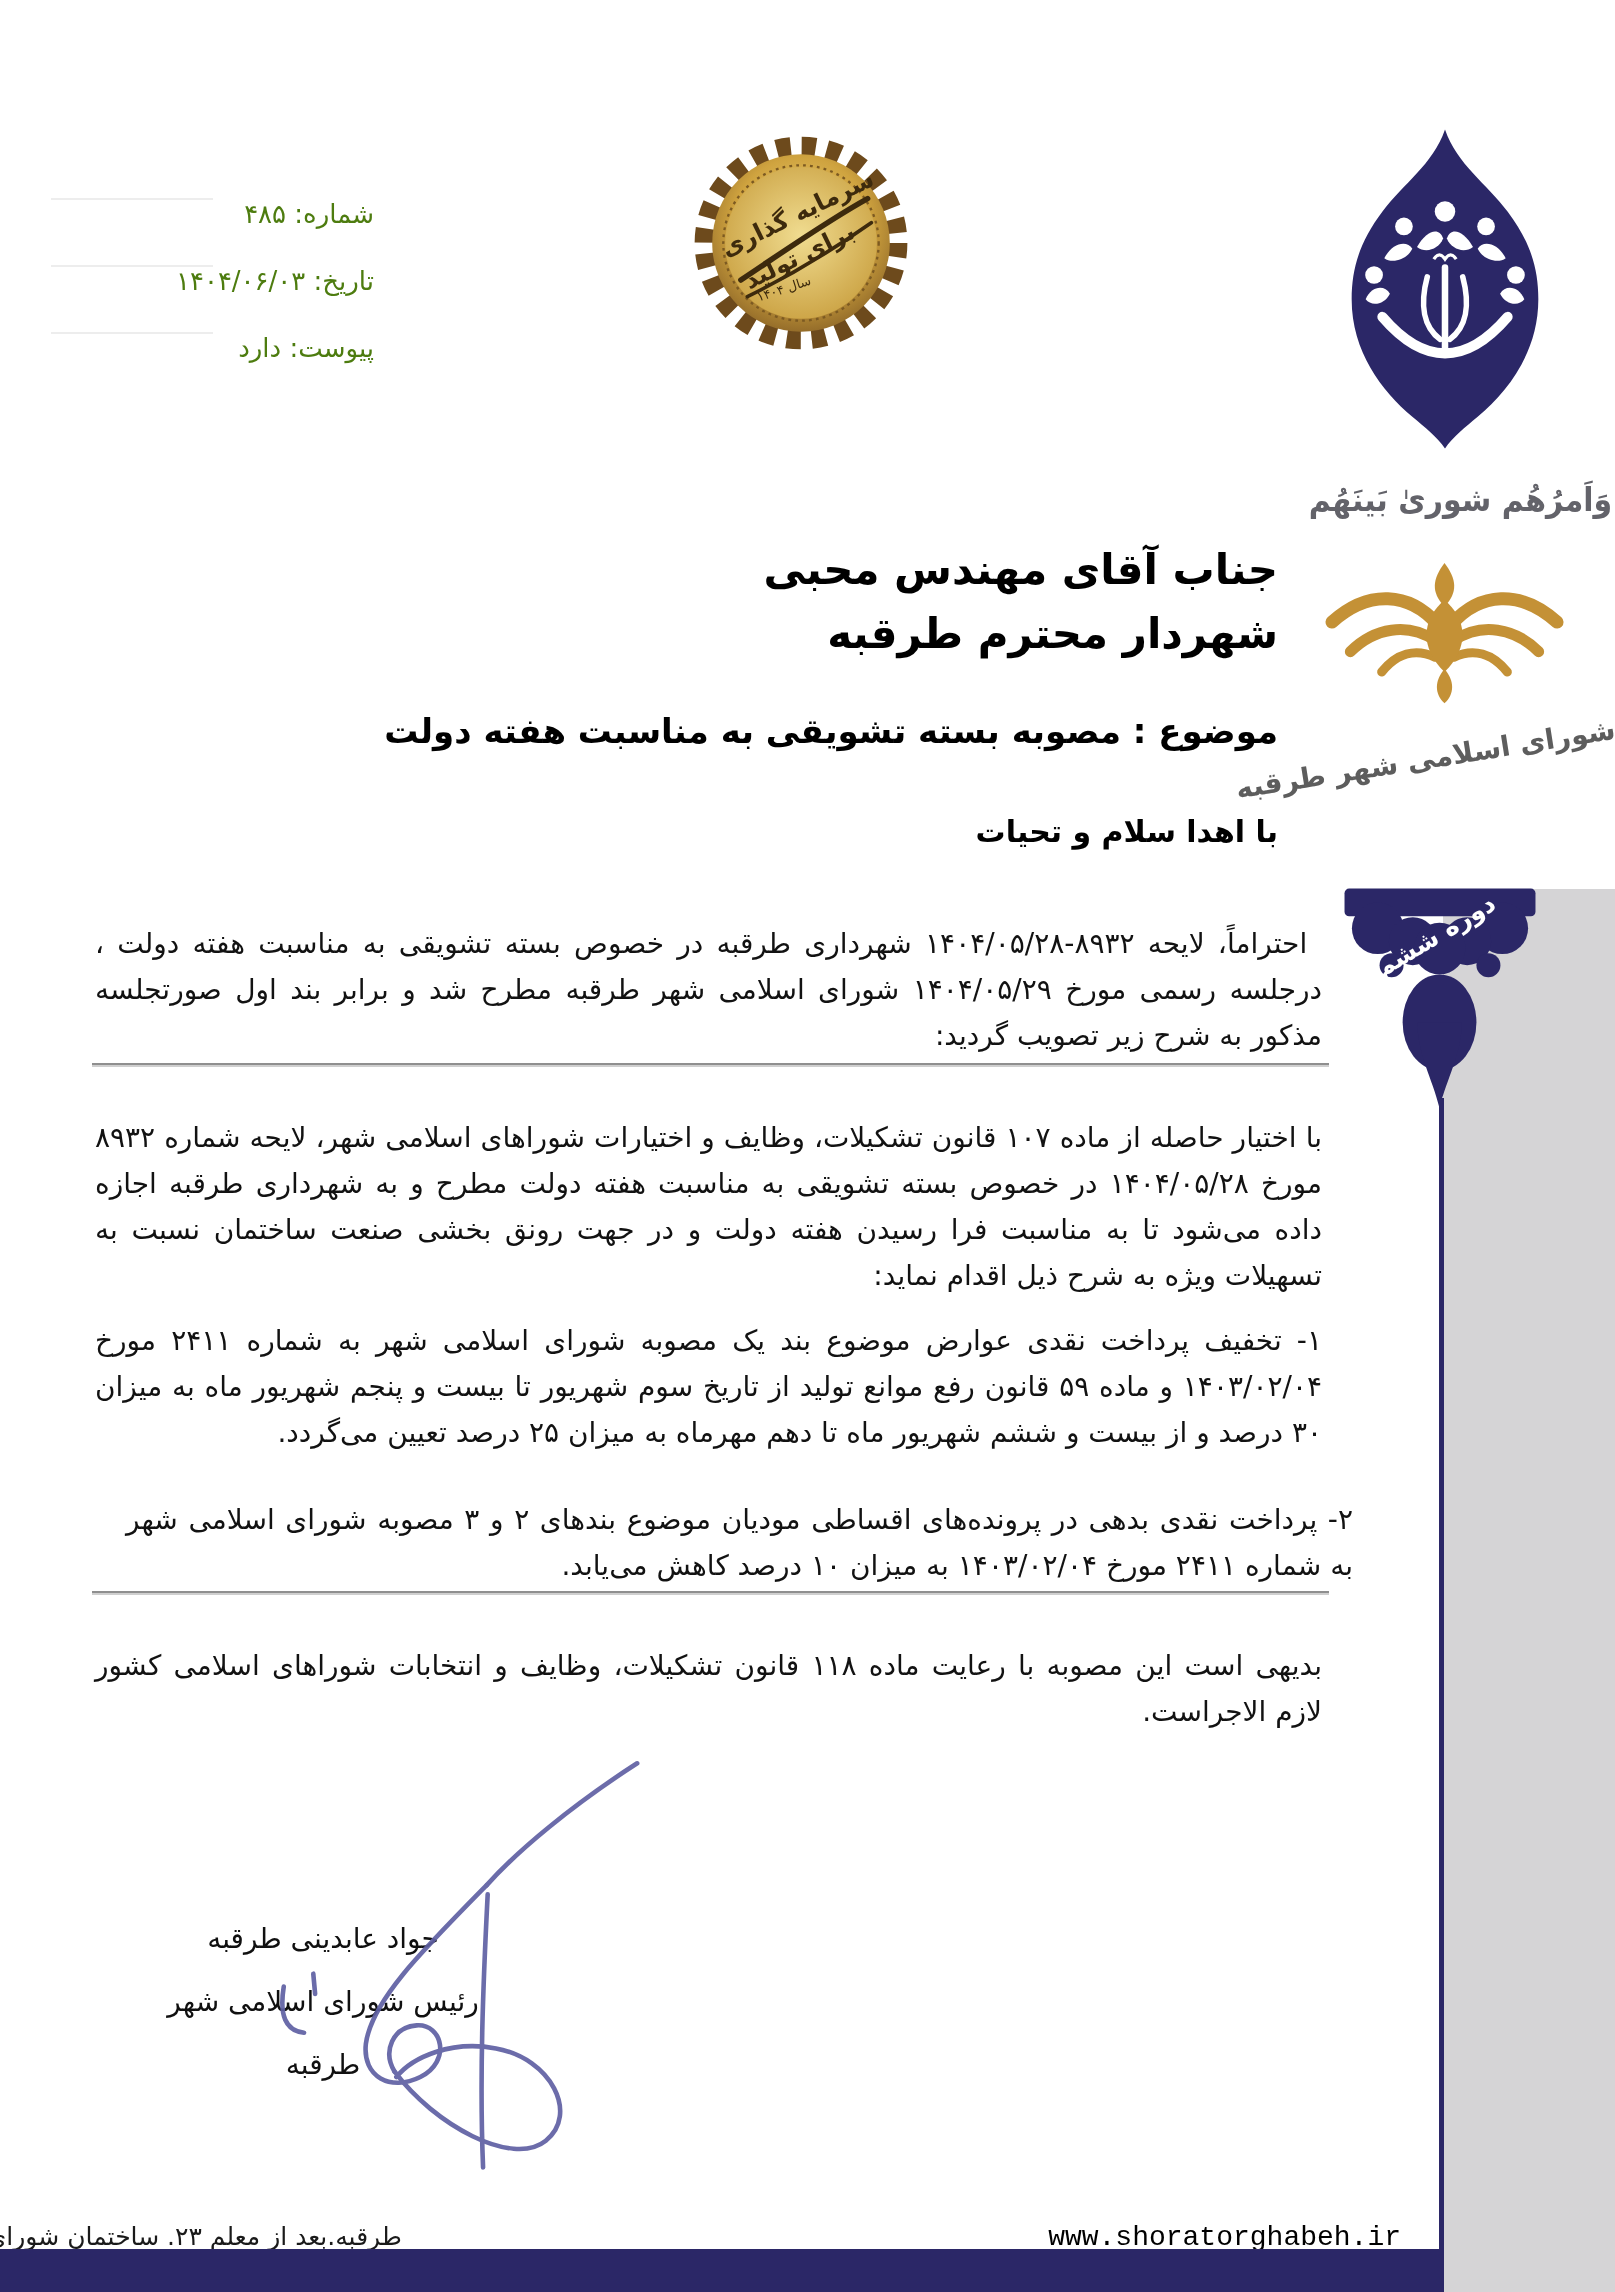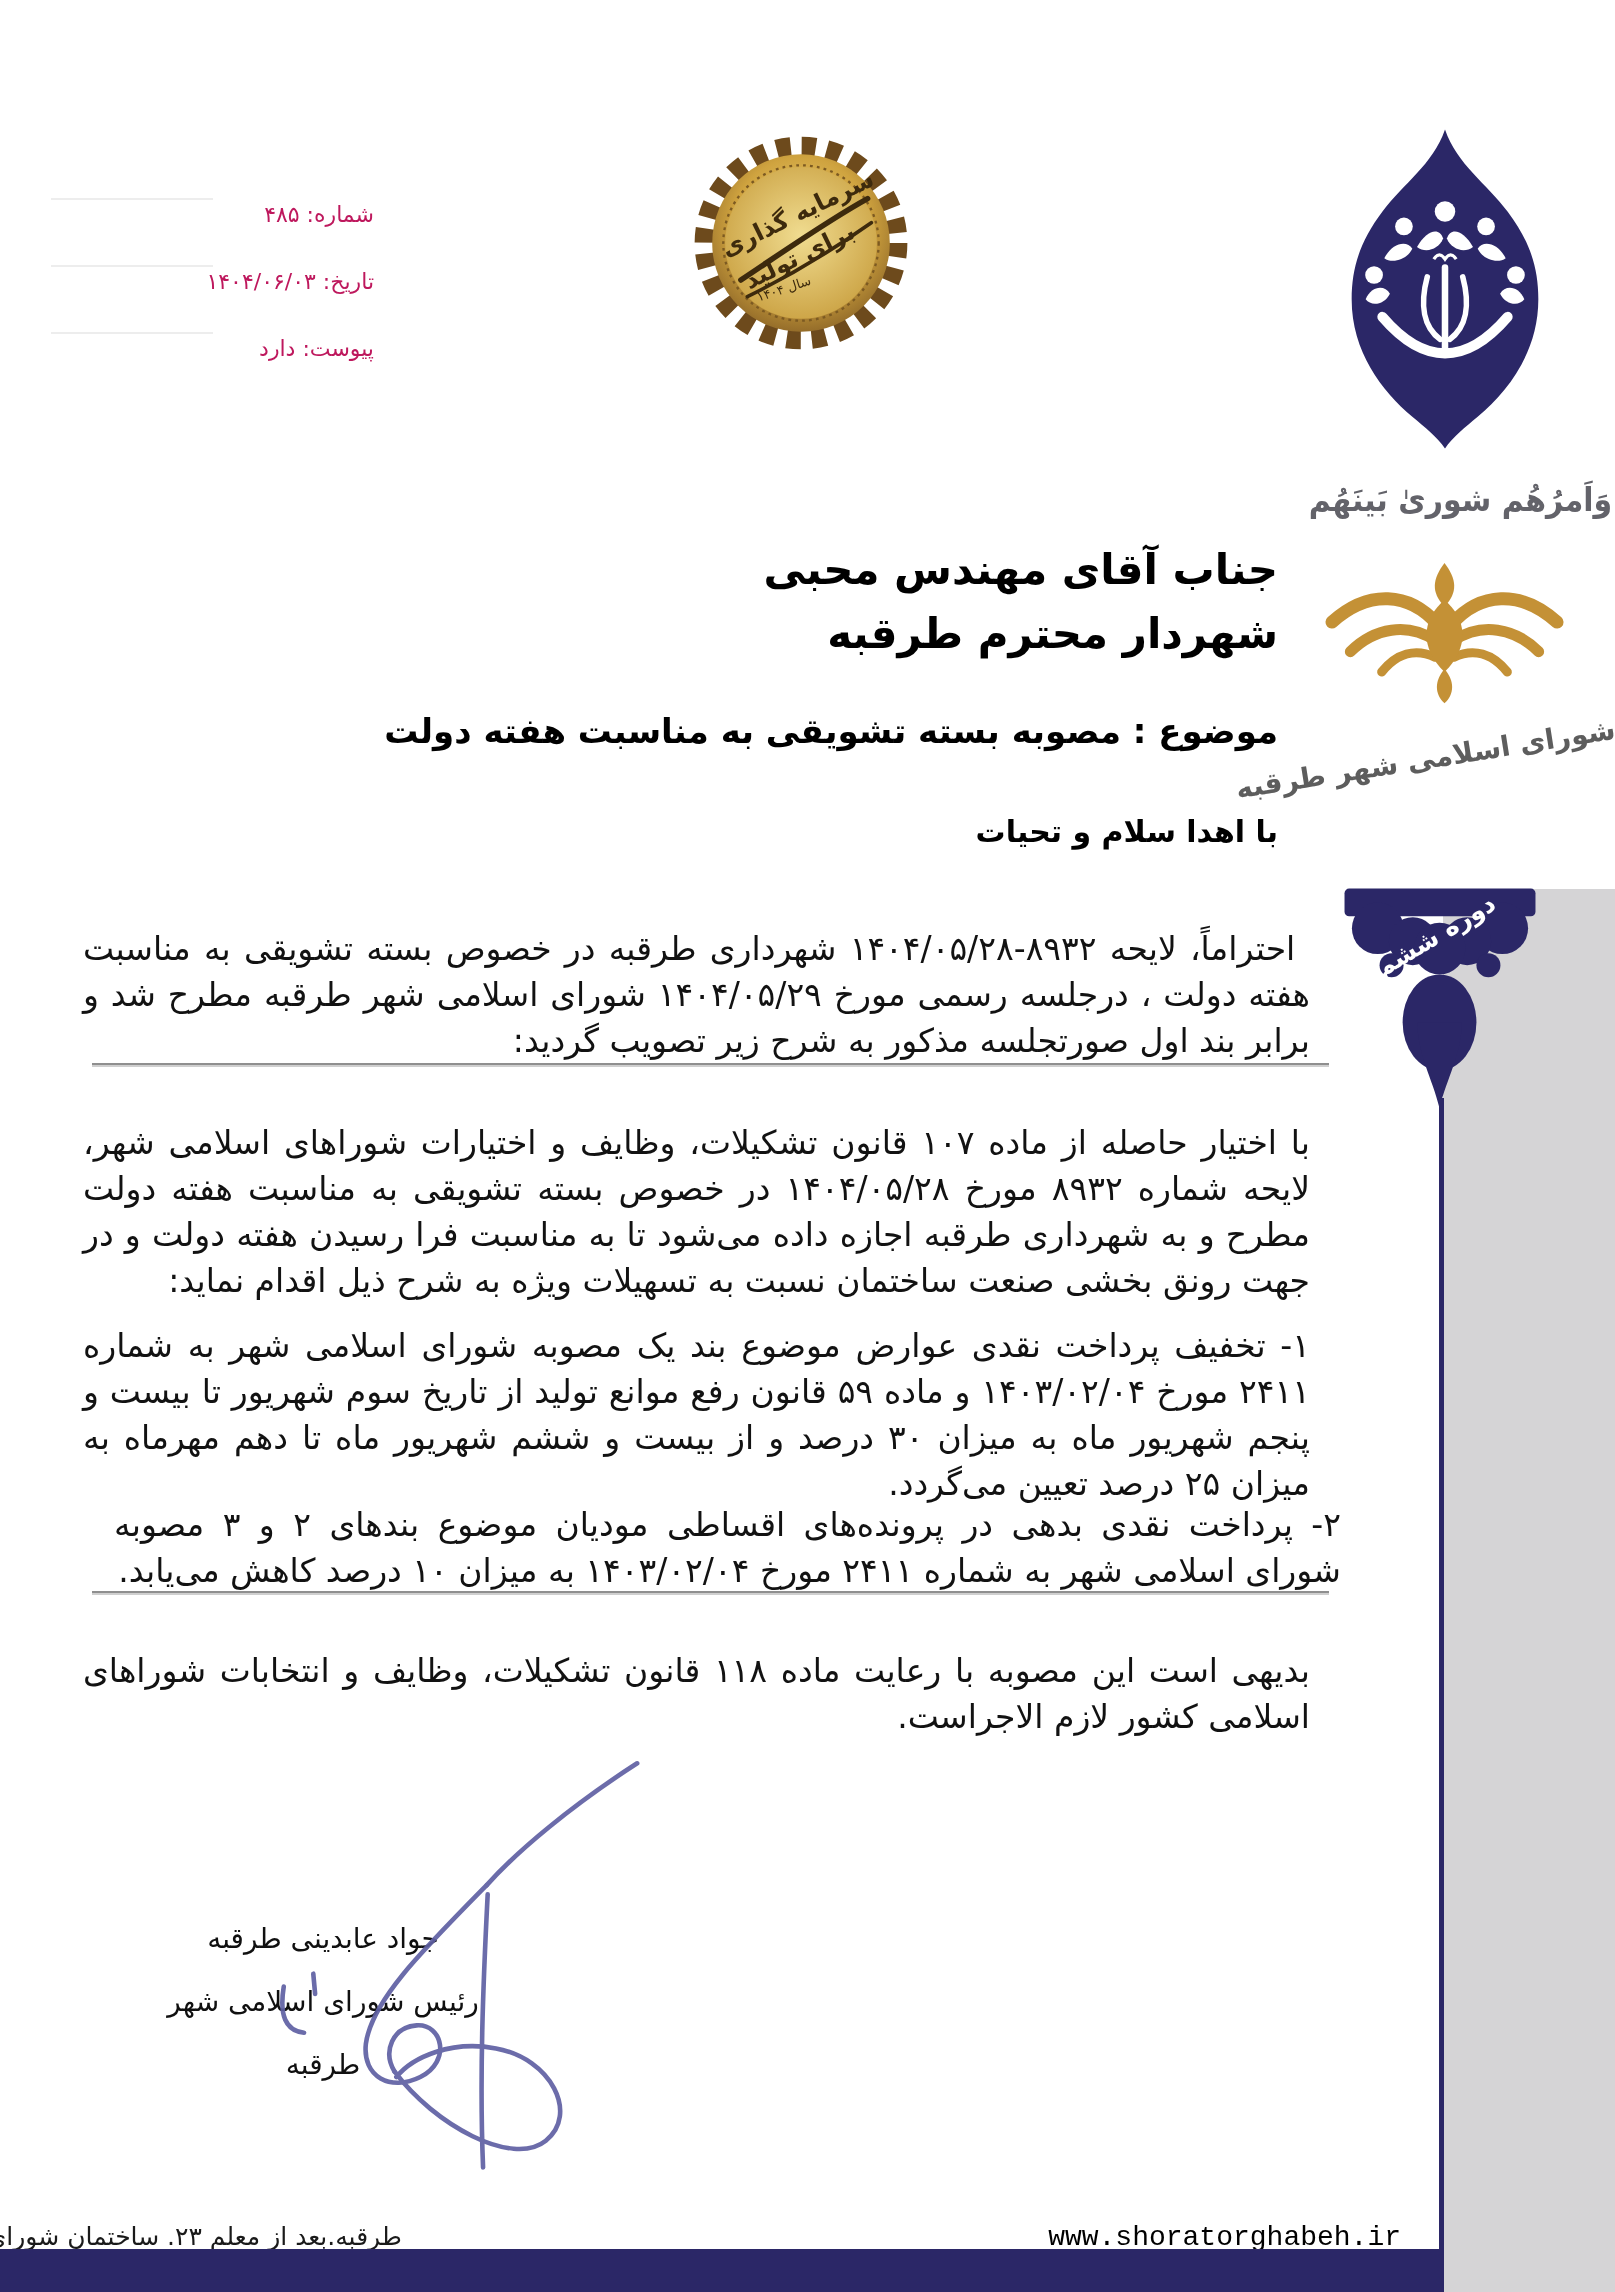--- a/index.html
+++ b/index.html
@@ -7,21 +7,21 @@
     --gray-bar:#d5d4d6; --calligraphy-gray:#63636a; --signature-blue:#5f60a3;
     --divider-gray:#8f8f8f; --ink:#161616;
   }
   html,body{margin:0;padding:0;background:#888;}
   .page{
     position:relative; width:1615px; height:2293px; background:#ffffff;
     overflow:hidden; font-family:"DejaVu Sans", sans-serif; color:var(--ink);
   }
   
   .meta{position:absolute; top:181px; right:1241px; text-align:right; direction:rtl;
-        font-size:22px; line-height:67px; white-space:nowrap; color:#be185d;}
+        font-size:26px; line-height:67px; white-space:nowrap; color:#4d7c0f;}
   .faint-line{position:absolute; left:51px; width:162px; height:1.8px; background:#ededed;}
   
   .seal{position:absolute; left:690px; top:132px; width:222px; height:222px;}
   .emblem{position:absolute; left:1347px; top:123px; width:196px; height:332px;}
   
   .verse{position:absolute; left:1306px; top:482px; width:309px; text-align:center;
          direction:rtl; font-size:30px; font-weight:bold; color:var(--calligraphy-gray);
          white-space:nowrap; transform:scaleY(1.08); letter-spacing:-0.9px;}
   .ornament{position:absolute; left:1317px; top:552px; width:255px; height:155px;}
   .council-name{position:absolute; left:1292px; top:738px; width:325px; text-align:center;
@@ -30,22 +30,22 @@
   .gray-bar{position:absolute; left:1443px; top:889px; width:173px; height:1404px;
          background:var(--gray-bar);}
   .dome{position:absolute; left:1336px; top:884px; width:208px; height:226px;}
   .vline{position:absolute; left:1439px; top:1098px; width:4.6px; height:1194px; background:var(--navy);}
   
   .rec1{position:absolute; right:337px; top:545px; direction:rtl; font-size:42px; font-weight:bold; color:#000; white-space:nowrap;}
   .rec2{position:absolute; right:337px; top:609px; direction:rtl; font-size:42px; font-weight:bold; color:#000; white-space:nowrap;}
   .subject{position:absolute; right:337px; top:711px; direction:rtl; font-size:34px; font-weight:bold; color:#000; white-space:nowrap;}
   .salutation{position:absolute; right:337px; top:814px; direction:rtl; font-size:30px; font-weight:bold; color:#000; white-space:nowrap;margin-left:47px;}
   
-  .bodytext{position:absolute; left:83px; width:1227px; direction:rtl; text-align:justify;
-        font-size:33px; line-height:46px; color:#121212;}
+  .bodytext{position:absolute; left:95px; width:1227px; direction:rtl; text-align:justify;
+        font-size:28px; line-height:46px; color:#121212;}
   .p-intro{top:893px; text-indent:14.8px;}
   .p-auth{top:1087px;}
   .p-item1{top:1290px;}
   .p-item2{top:1469px;margin-left:31px;}
   .p-close{top:1615px;}
   .rule{position:absolute; left:92px; width:1237px; height:1.8px;
         background:#cfcfcf; border-top:2.8px solid var(--divider-gray);}
   .rule1{top:1063px;} .rule2{top:1591px;}
   
   .sig-names{position:absolute; left:129px; top:1907px; width:388px; text-align:center;

